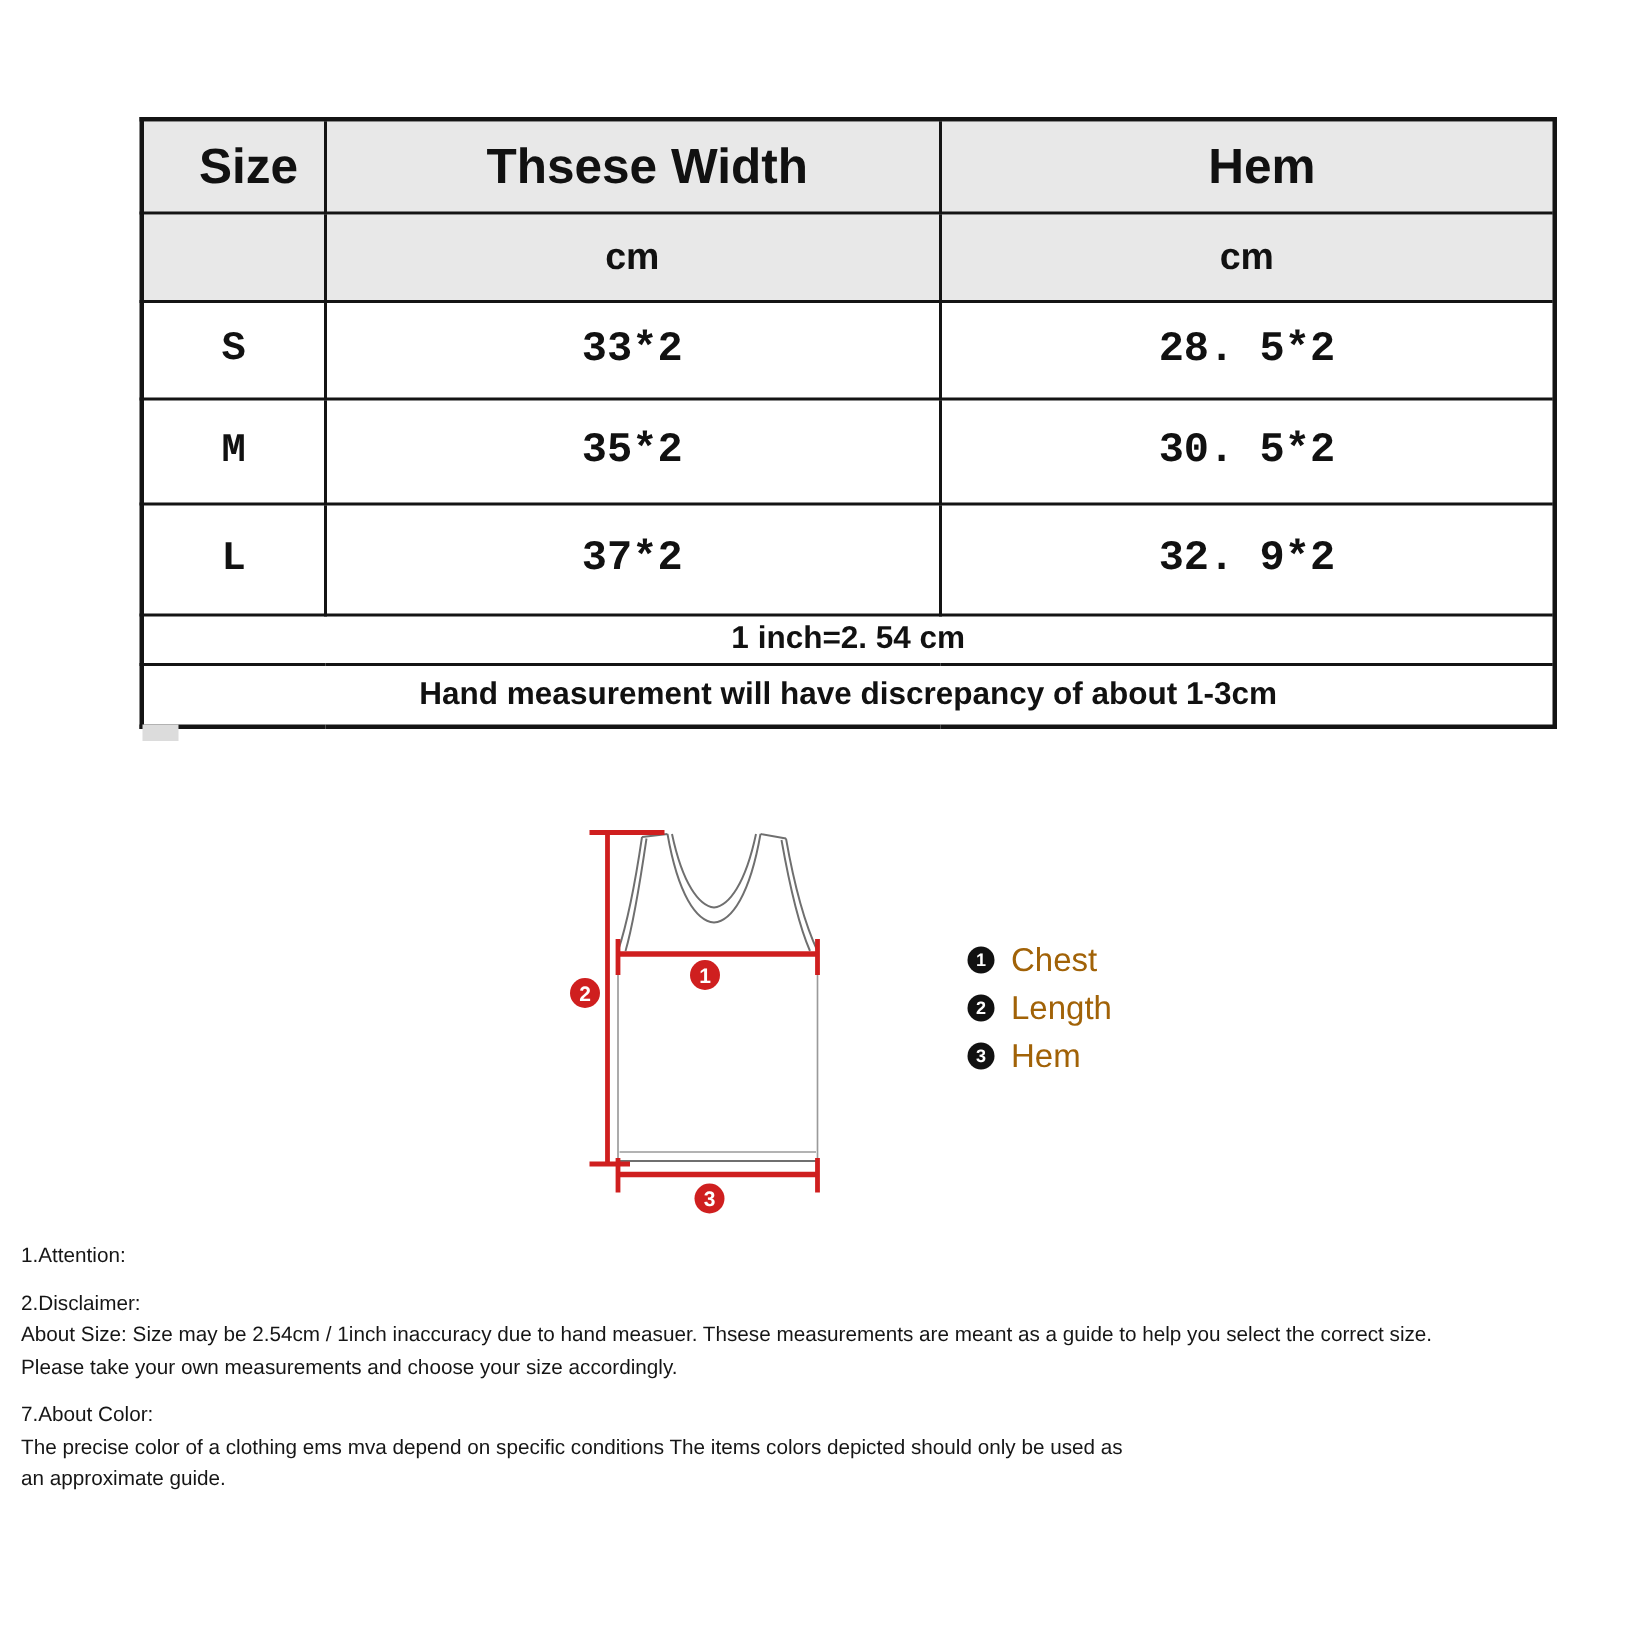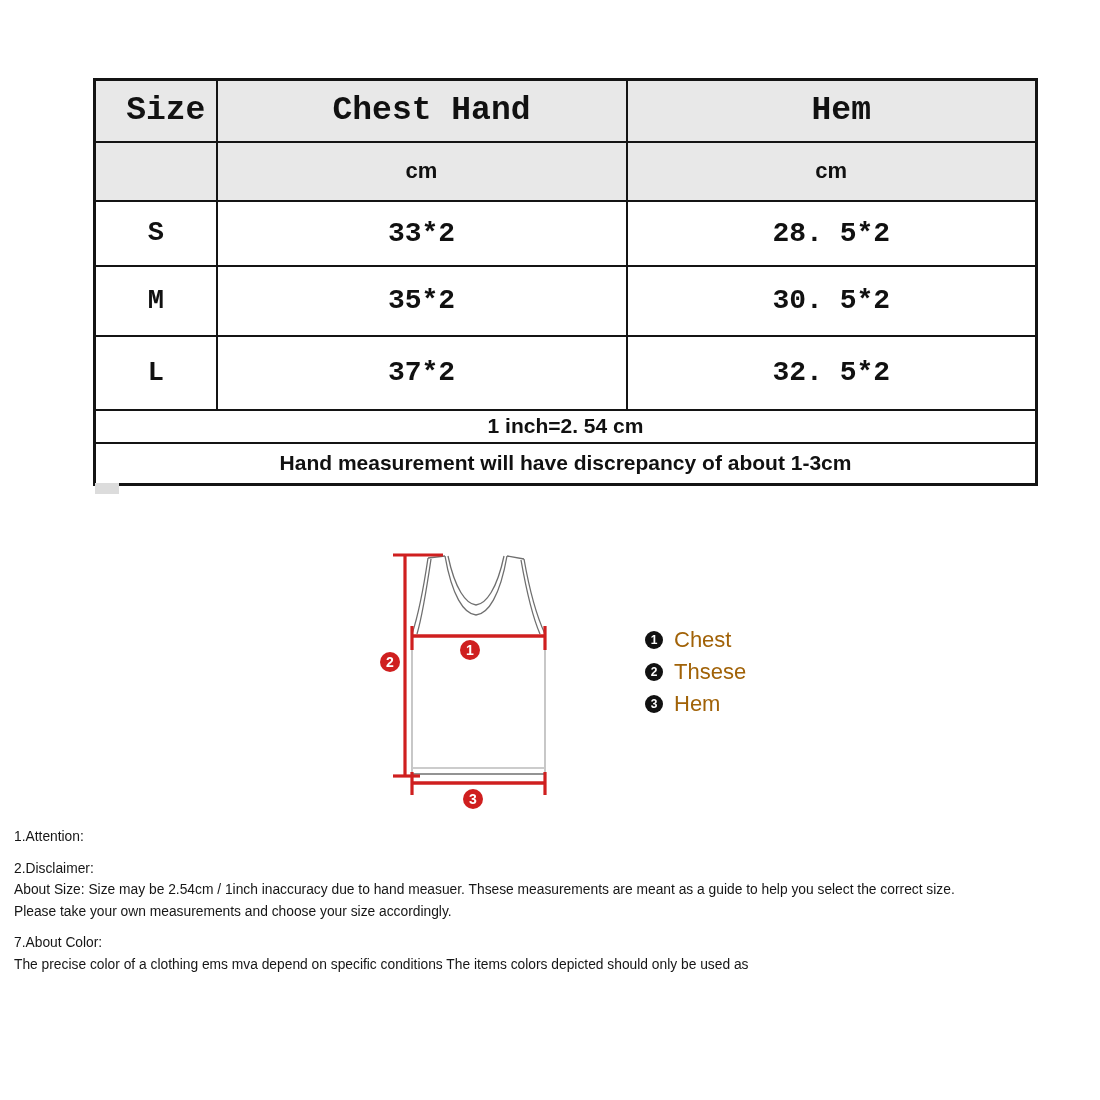--- a/index.html
+++ b/index.html
@@ -14,27 +14,27 @@
     border-collapse:collapse;table-layout:fixed;
     border:3px solid #141414;
   }
   .size-table td{
     border:2px solid #141414;
     text-align:center;vertical-align:middle;
     color:#111;padding:0;overflow:hidden;
   }
   .size-table .hdr{
     background:#e8e8e8;
-    font-family:Liberation Mono, monospace;
+    font-family:Liberation Sans, sans-serif;
     font-weight:bold;font-size:33px;letter-spacing:0px;padding-left:20px;
   }
   .size-table .unit{
     background:#e8e8e8;
     font-family:"Liberation Sans",sans-serif;
-    font-weight:bold;font-size:22px;
+    font-weight:bold;font-size:25px;
   }
   .size-table .mono{
     font-family:"Liberation Mono","DejaVu Sans Mono",monospace;
     font-weight:bold;font-size:28px;background:#ffffff;
   }
   .size-table .sizecell{font-size:27px;}
   .size-table .note{
     font-family:Liberation Sans, sans-serif;
     font-weight:bold;font-size:21px;background:#ffffff;
   }
@@ -68,42 +68,42 @@
 
 <table class="size-table">
   <colgroup>
       <col style="width:122px">
       <col style="width:410px">
       <col style="width:410px">
     </colgroup>
   <tbody>
       <tr style="height:62px">
     <td class="hdr">Size</td>
-    <td class="hdr">Chest Hand</td>
+    <td class="hdr">Thsese Width</td>
     <td class="hdr">Hem</td>
   </tr>
   <tr style="height:59px">
     <td class="unit"></td>
     <td class="unit">cm</td>
     <td class="unit">cm</td>
   </tr>
   <tr style="height:65px">
     <td class="mono sizecell">S</td>
     <td class="mono">33*2</td>
     <td class="mono">28. 5*2</td>
   </tr>
   <tr style="height:70px">
     <td class="mono sizecell">M</td>
     <td class="mono">35*2</td>
     <td class="mono">30. 5*2</td>
   </tr>
   <tr style="height:74px">
     <td class="mono sizecell">L</td>
     <td class="mono">37*2</td>
-    <td class="mono">32. 5*2</td>
+    <td class="mono">32. 9*2</td>
   </tr>
   <tr style="height:33px">
     <td class="note" colspan="3">1 inch=2. 54 cm</td>
   </tr>
   <tr style="height:42px">
     <td class="note" colspan="3">Hand measurement will have discrepancy of about 1-3cm</td>
   </tr>
 </tbody>
   </table>
 <div class="artifact"></div>
@@ -153,34 +153,35 @@
   </g>
 </svg>
 
 <div class="legend">
   <div class="legend-item">
     <span class="circ">1</span>
     <span class="legend-label">Chest</span>
   </div>
   <div class="legend-item">
     <span class="circ">2</span>
-    <span class="legend-label">Thsese</span>
+    <span class="legend-label">Length</span>
   </div>
   <div class="legend-item">
     <span class="circ">3</span>
     <span class="legend-label">Hem</span>
   </div>
 </div>
 
 <div class="notes">
   <div class="note-block">
     <div class="note-line">1.Attention:</div>
   </div>
   <div class="note-block">
     <div class="note-line">2.Disclaimer:</div>
     <div class="note-line">About Size: Size may be 2.54cm / 1inch inaccuracy due to hand measuer. Thsese measurements are meant as a guide to help you select the correct size.</div>
     <div class="note-line">Please take your own measurements and choose your size accordingly.</div>
   </div>
   <div class="note-block">
     <div class="note-line">7.About Color:</div>
     <div class="note-line">The precise color of a clothing ems mva depend on specific conditions The items colors depicted should only be used as</div>
+    <div class="note-line">an approximate guide.</div>
   </div>
 </div>
 
 </body></html>

